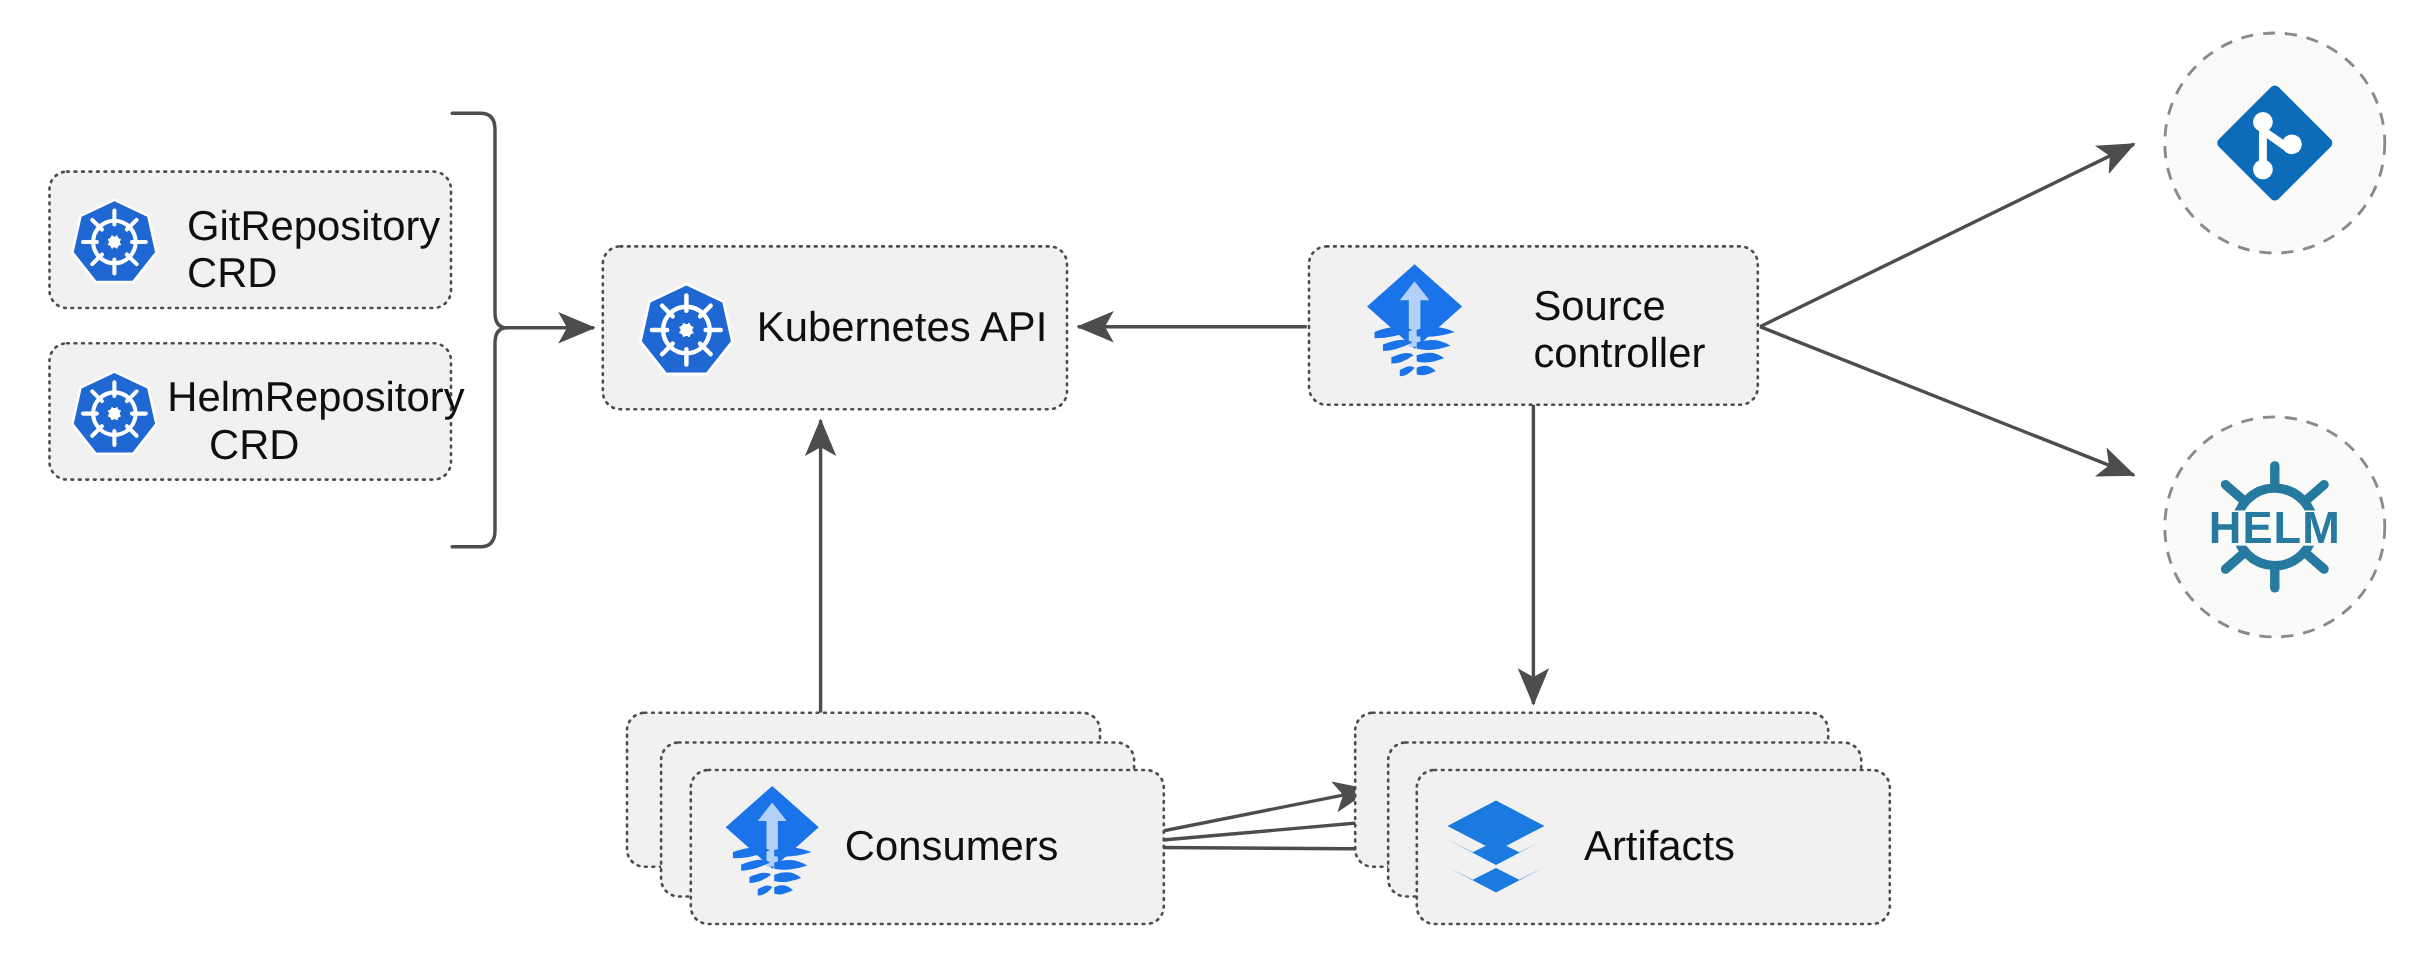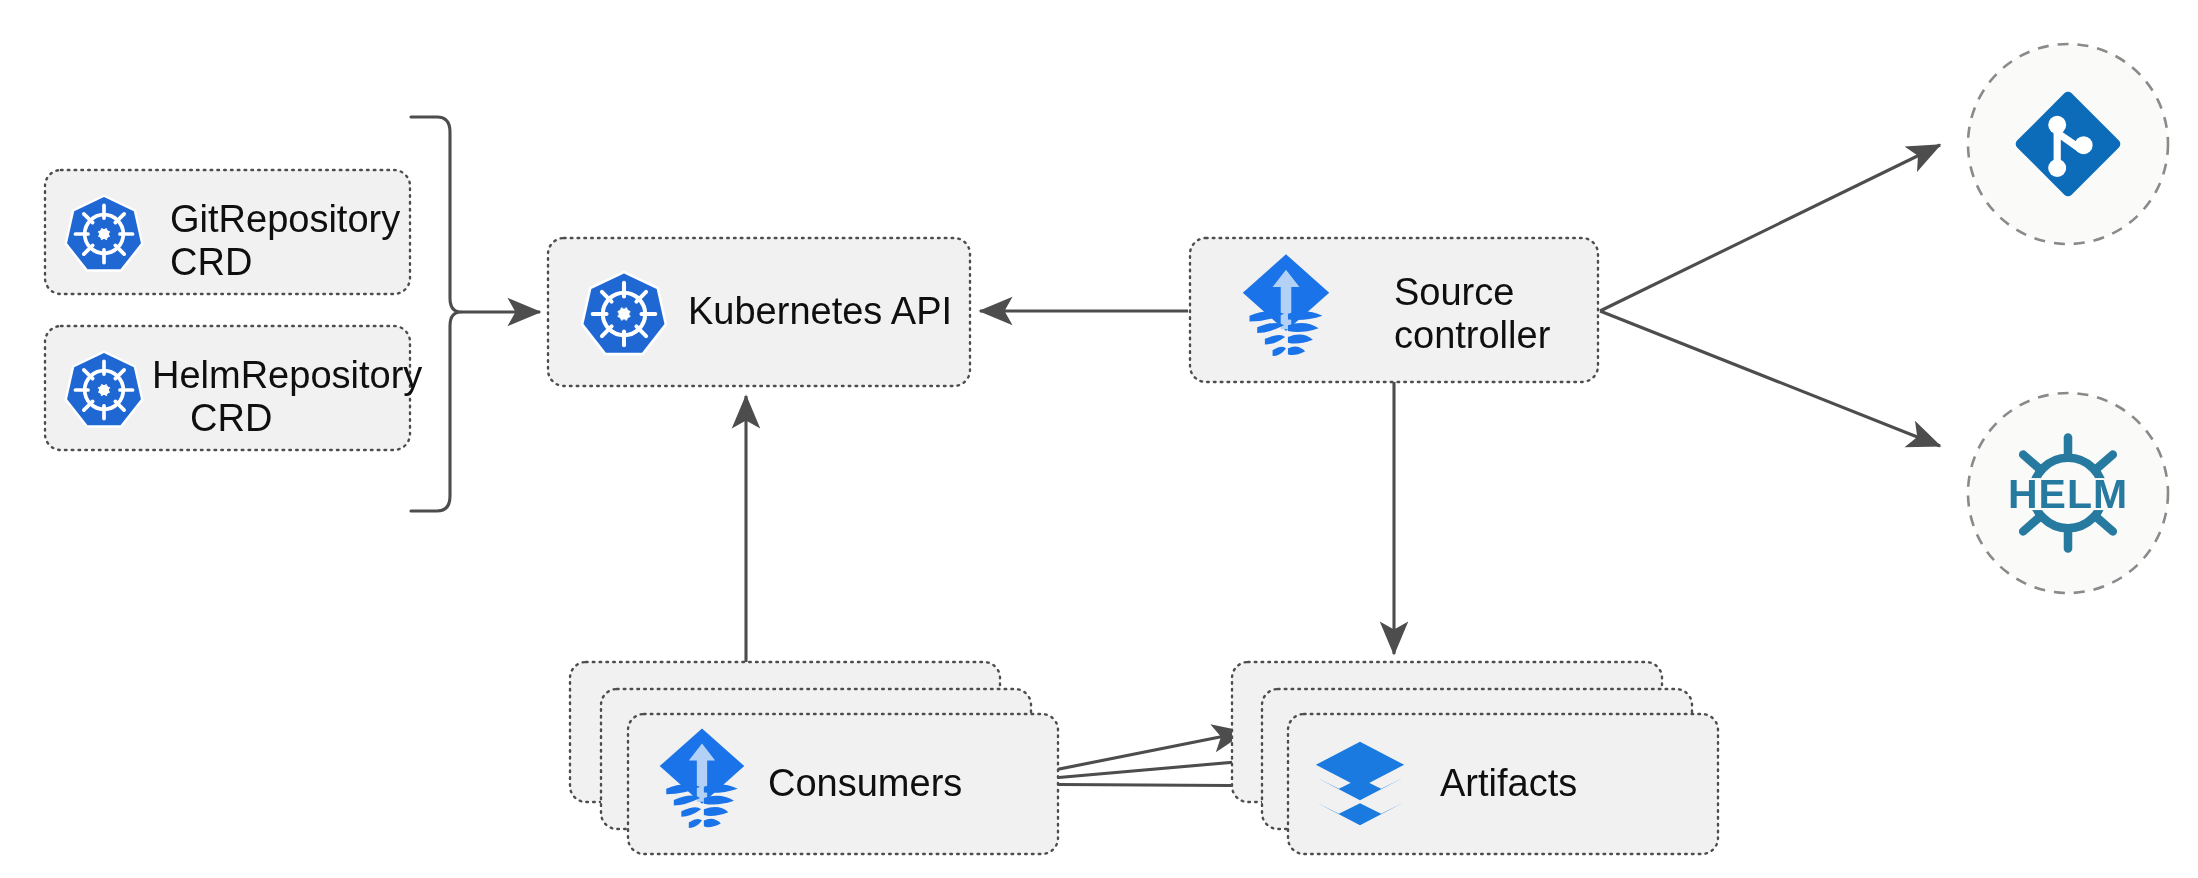--- a/index.html
+++ b/index.html
@@ -12,21 +12,20 @@
     width: 2198px;
     height: 878px;
     font-family: "Liberation Sans", sans-serif;
     overflow: hidden;
   }
   #diagram-root {
     position: relative;
     width: 2198px;
     height: 773px;
     background: #ffffff;
-    margin-top: 14px;
   }
   svg.diagram {
     display: block;
     width: 2198px;
     height: 878px;
   }
   .node-label {
     font-family: "Liberation Sans", sans-serif;
     font-size: 38px;
     fill: #0f0f0f;

